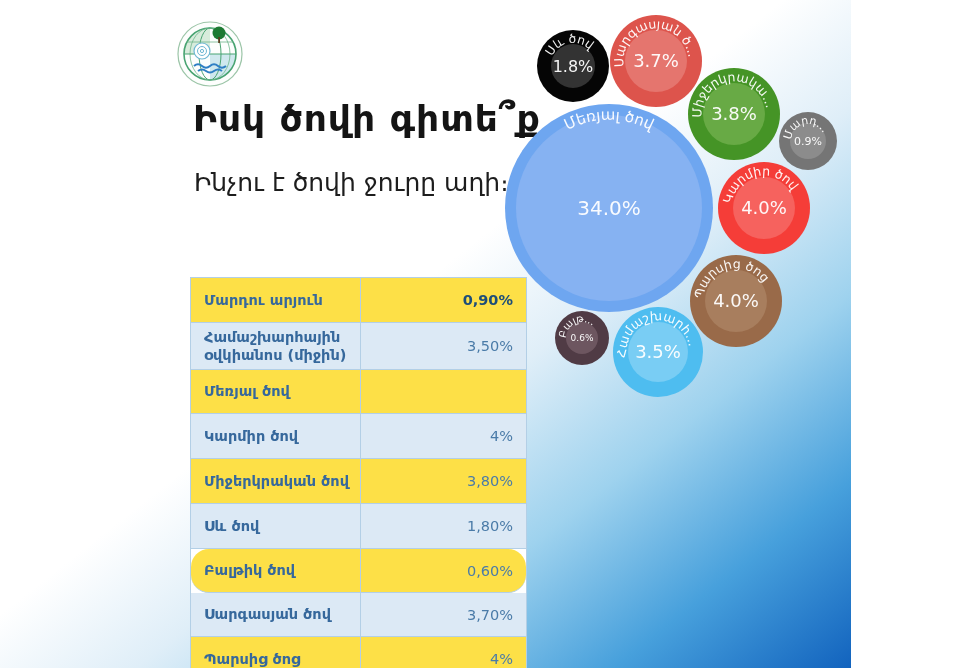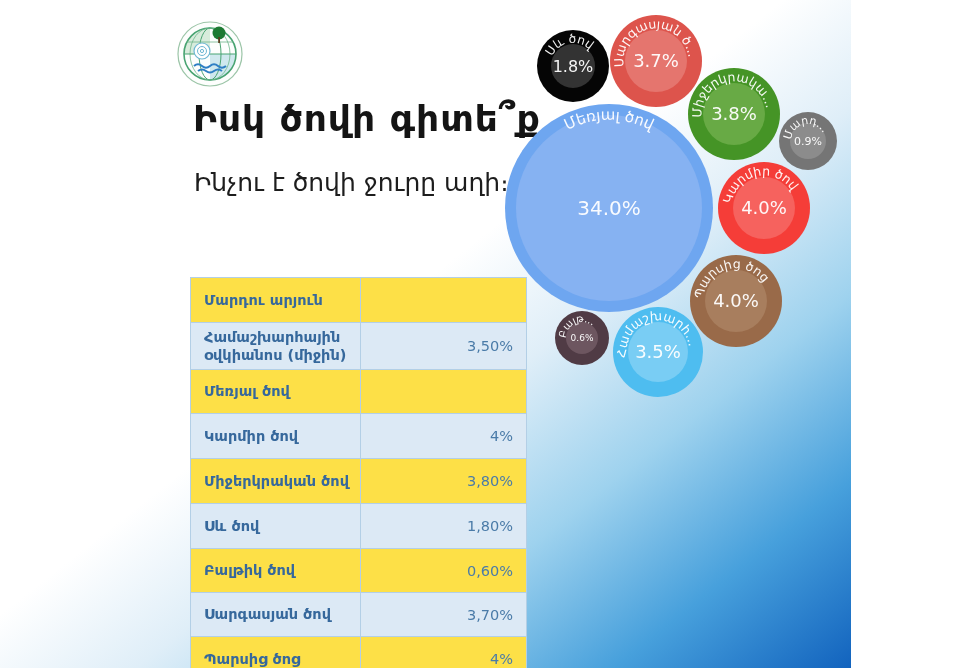--- a/index.html
+++ b/index.html
@@ -65,41 +65,42 @@
     <path d="M19 48 q4 -3.5 8 0 t8 0 t8 0 t8 0" fill="none" stroke="#2f7fc4" stroke-width="2"></path>
     <path d="M23 53 q4 -3 8 0 t8 0 t8 0" fill="none" stroke="#2f7fc4" stroke-width="2"></path>
   </svg>
 
   <div class="title">Իսկ ծովի գիտե՞ք</div>
   <div class="subtitle">Ինչու է ծովի ջուրը աղի։</div>
 
   <div class="table">
       <div class="trow" style="height: 44px;">
         <div class="tcell tlabel">Մարդու արյուն</div>
+        <div class="tcell tvalue boldval">0,90%</div>
       </div>
       <div class="trow alt" style="height: 46px; gap: 30px;">
         <div class="tcell tlabel">Համաշխարհային օվկիանոս (միջին)</div>
         <div class="tcell tvalue">3,50%</div>
       </div>
       <div class="trow" style="height: 43px;">
         <div class="tcell tlabel">Մեռյալ ծով</div>
       </div>
       <div class="trow alt" style="height: 44px;">
         <div class="tcell tlabel">Կարմիր ծով</div>
         <div class="tcell tvalue">4%</div>
       </div>
       <div class="trow" style="height: 44px;">
         <div class="tcell tlabel">Միջերկրական ծով</div>
         <div class="tcell tvalue">3,80%</div>
       </div>
       <div class="trow alt" style="height: 44px;">
         <div class="tcell tlabel">Սև ծով</div>
         <div class="tcell tvalue">1,80%</div>
       </div>
-      <div class="trow" style="height: 43px;">
+      <div class="trow" style="height: 43px; border-radius: 18px;">
         <div class="tcell tlabel">Բալթիկ ծով</div>
         <div class="tcell tvalue">0,60%</div>
       </div>
       <div class="trow alt" style="height: 43px; gap: 12px;">
         <div class="tcell tlabel">Սարգասյան ծով</div>
         <div class="tcell tvalue">3,70%</div>
       </div>
       <div class="trow" style="height: 44px;">
         <div class="tcell tlabel">Պարսից ծոց</div>
         <div class="tcell tvalue">4%</div>

